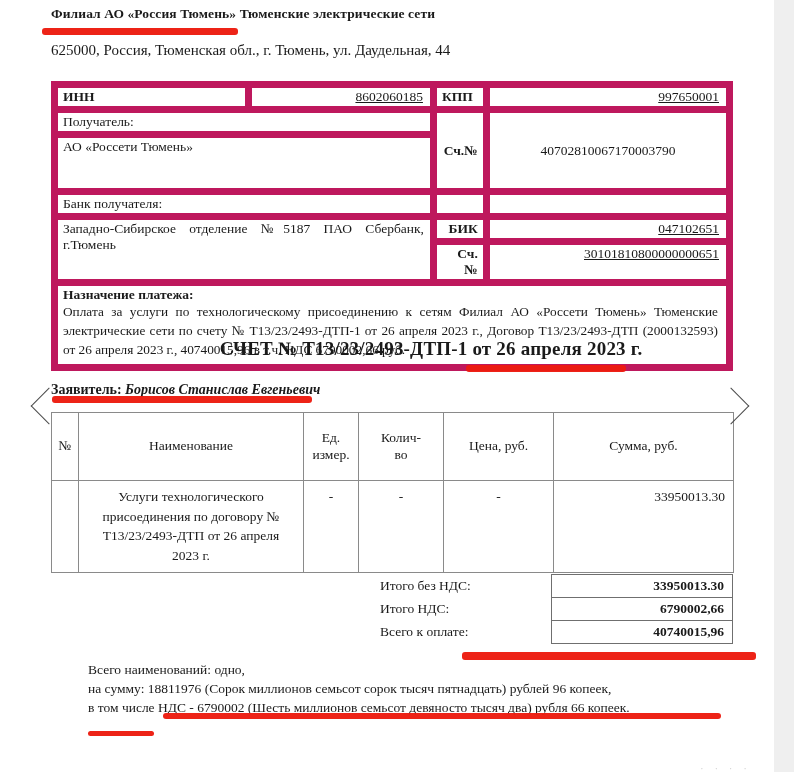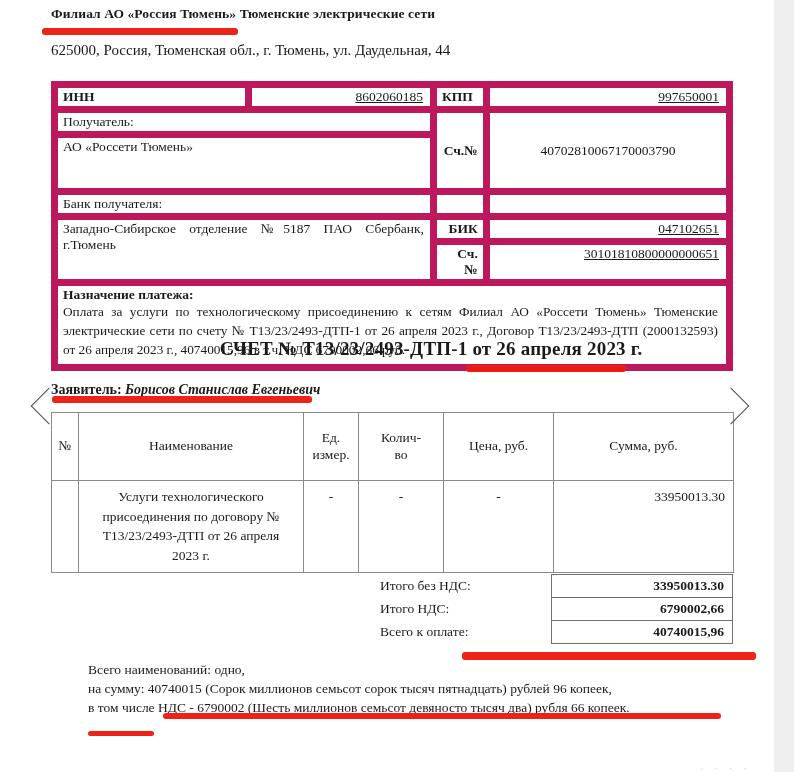--- a/index.html
+++ b/index.html
@@ -302,21 +302,21 @@
       <tr>
         <td class="t-label">Всего к оплате:</td>
         <td class="t-value">40740015,96</td>
       </tr>
     </tbody>
   </table>
   <div class="marker m-total"></div>
 
   <div class="footer">
     <div>Всего наименований: одно,</div>
-    <div>на сумму: 40740015 (Сорок миллионов семьсот сорок тысяч пятнадцать) рублей 96 копеек,</div>
+    <div>на сумму: 18811976 (Сорок миллионов семьсот сорок тысяч пятнадцать) рублей 96 копеек,</div>
     <div>в том числе НДС - 6790002 (Шесть миллионов семьсот девяносто тысяч два) рубля 66 копеек.</div>
   </div>
   <div class="marker m-sum"></div>
   <div class="marker m-kop"></div>
 
   <div class="dots">· · · ·</div>
 
 </div>
 
 </body></html>

